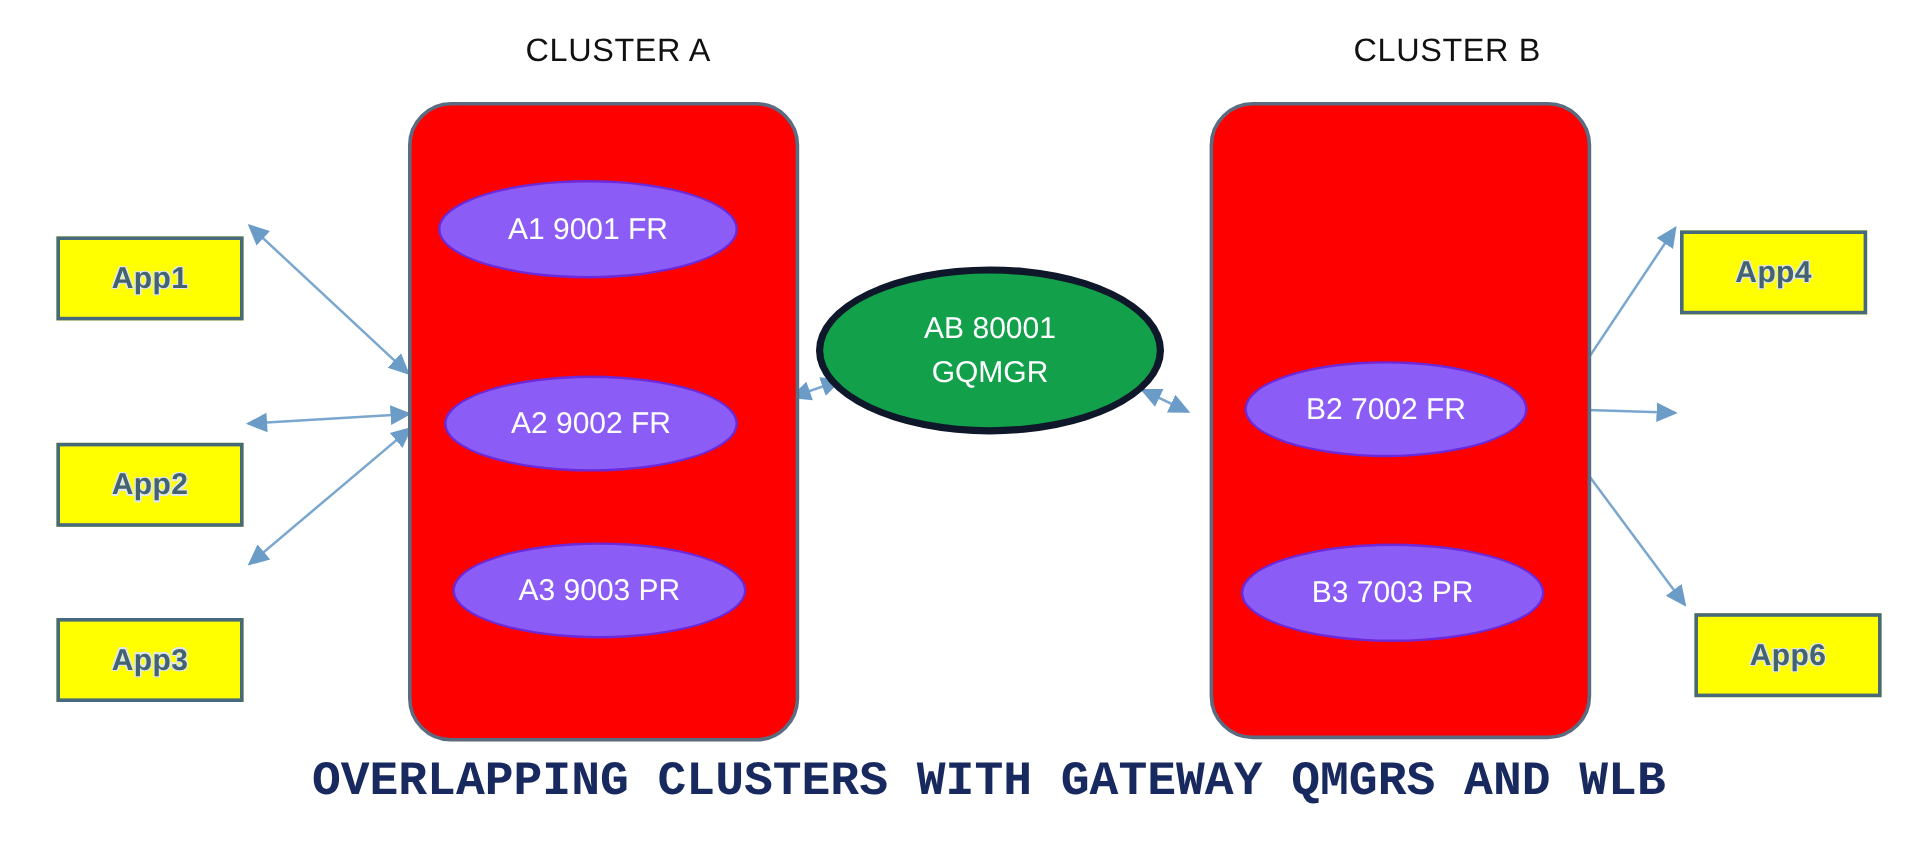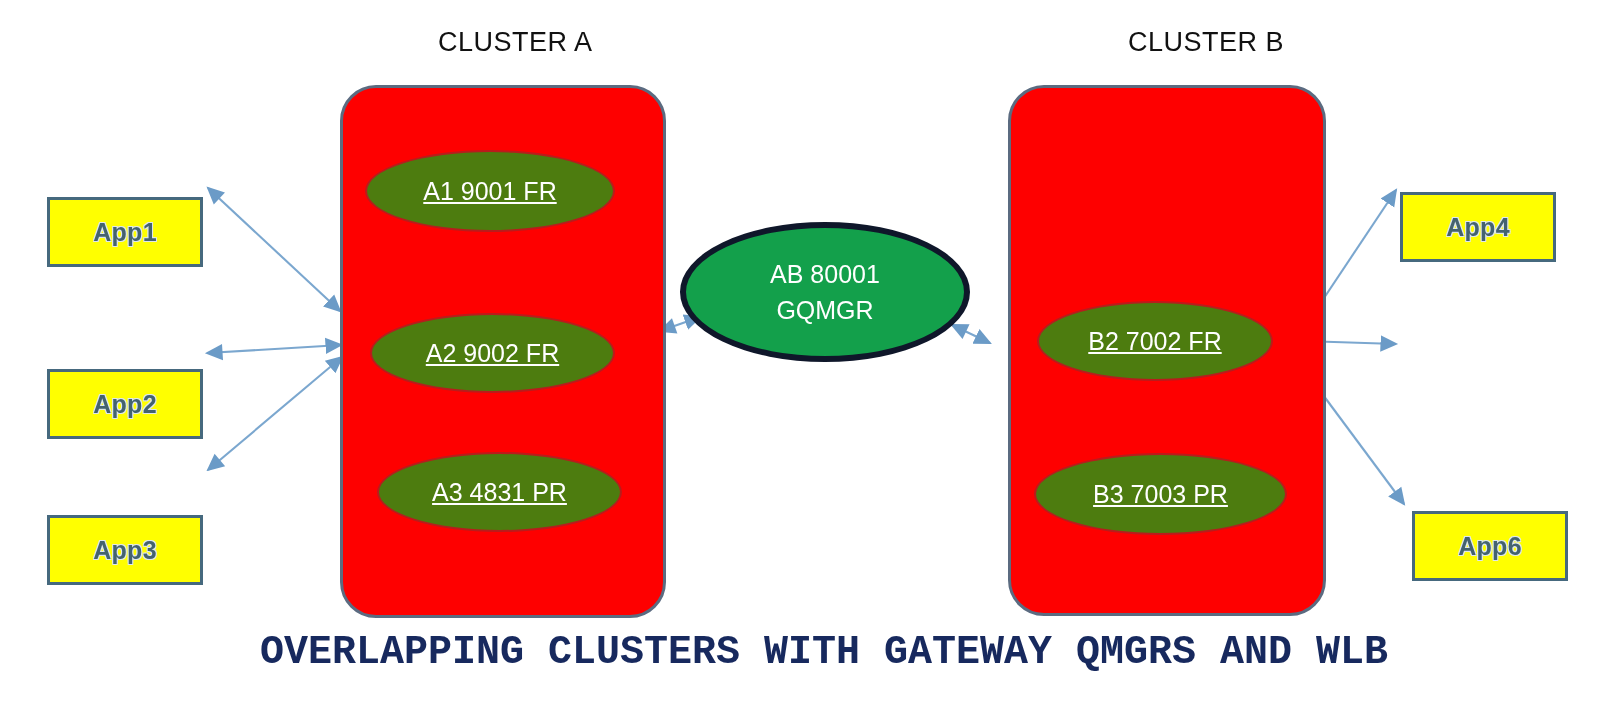--- a/index.html
+++ b/index.html
@@ -47,33 +47,32 @@
     border: 3px solid #5b6b80;
     border-radius: 36px;
     box-sizing: border-box;
   }
   #cluster-a-box { left: 340px; top: 85px; width: 326px; height: 533px; }
   #cluster-b-box { left: 1008px; top: 85px; width: 318px; height: 531px; }
 
   
   .qmgr {
     position: absolute;
-    background: #4d7c0f;
-    border: 2px solid #b91c1c;
+    background: #8b5cf6;
+    border: 2px solid #6d28d9;
     border-radius: 50%;
     box-sizing: border-box;
     display: flex;
     align-items: center;
     justify-content: center;
     color: #ffffff;
     font-size: 25px;
     font-weight: 400;
     white-space: nowrap;
     font-family: "Liberation Sans", sans-serif;
-    text-decoration: underline;
   }
   #qmgr-a1 { left: 365px; top: 150px; width: 250px; height: 82px; }
   #qmgr-a2 { left: 370px; top: 313px; width: 245px; height: 80px; }
   #qmgr-a3 { left: 377px; top: 452px; width: 245px; height: 80px; }
   #qmgr-b1 { left: 1040px; top: 141px; width: 232px; height: 78px; }
   #qmgr-b2 { left: 1037px; top: 301px; width: 236px; height: 80px; }
   #qmgr-b3 { left: 1034px; top: 453px; width: 253px; height: 82px; }
 
   
   #gateway {
@@ -173,21 +172,21 @@
   <div class="cluster-heading" id="heading-a">CLUSTER A</div>
 
   <div class="cluster-heading" id="heading-b">CLUSTER B</div>
 
   <div class="cluster-box" id="cluster-a-box"></div>
 
   <div class="cluster-box" id="cluster-b-box"></div>
 
   <div class="qmgr" id="qmgr-a1">A1 9001 FR</div>
   <div class="qmgr" id="qmgr-a2">A2 9002 FR</div>
-  <div class="qmgr" id="qmgr-a3">A3 4831 PR</div>
+  <div class="qmgr" id="qmgr-a3">A3 9003 PR</div>
 
   <div class="qmgr" id="qmgr-b2">B2 7002 FR</div>
   <div class="qmgr" id="qmgr-b3">B3 7003 PR</div>
 
   <div id="gateway">
     <span>AB 80001</span>
     <span>GQMGR</span>
   </div>
 
   <div class="app-box" id="app1">

